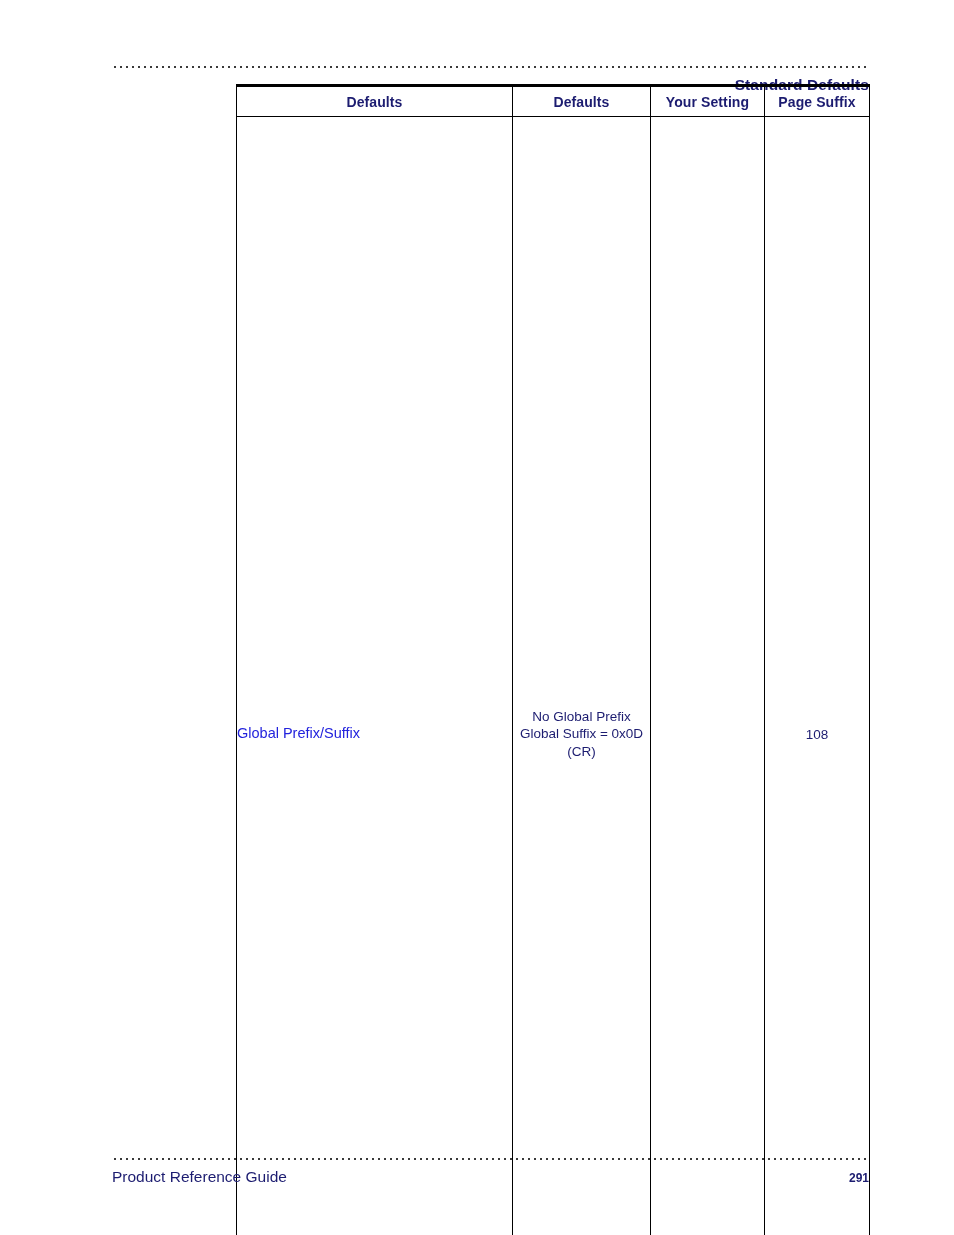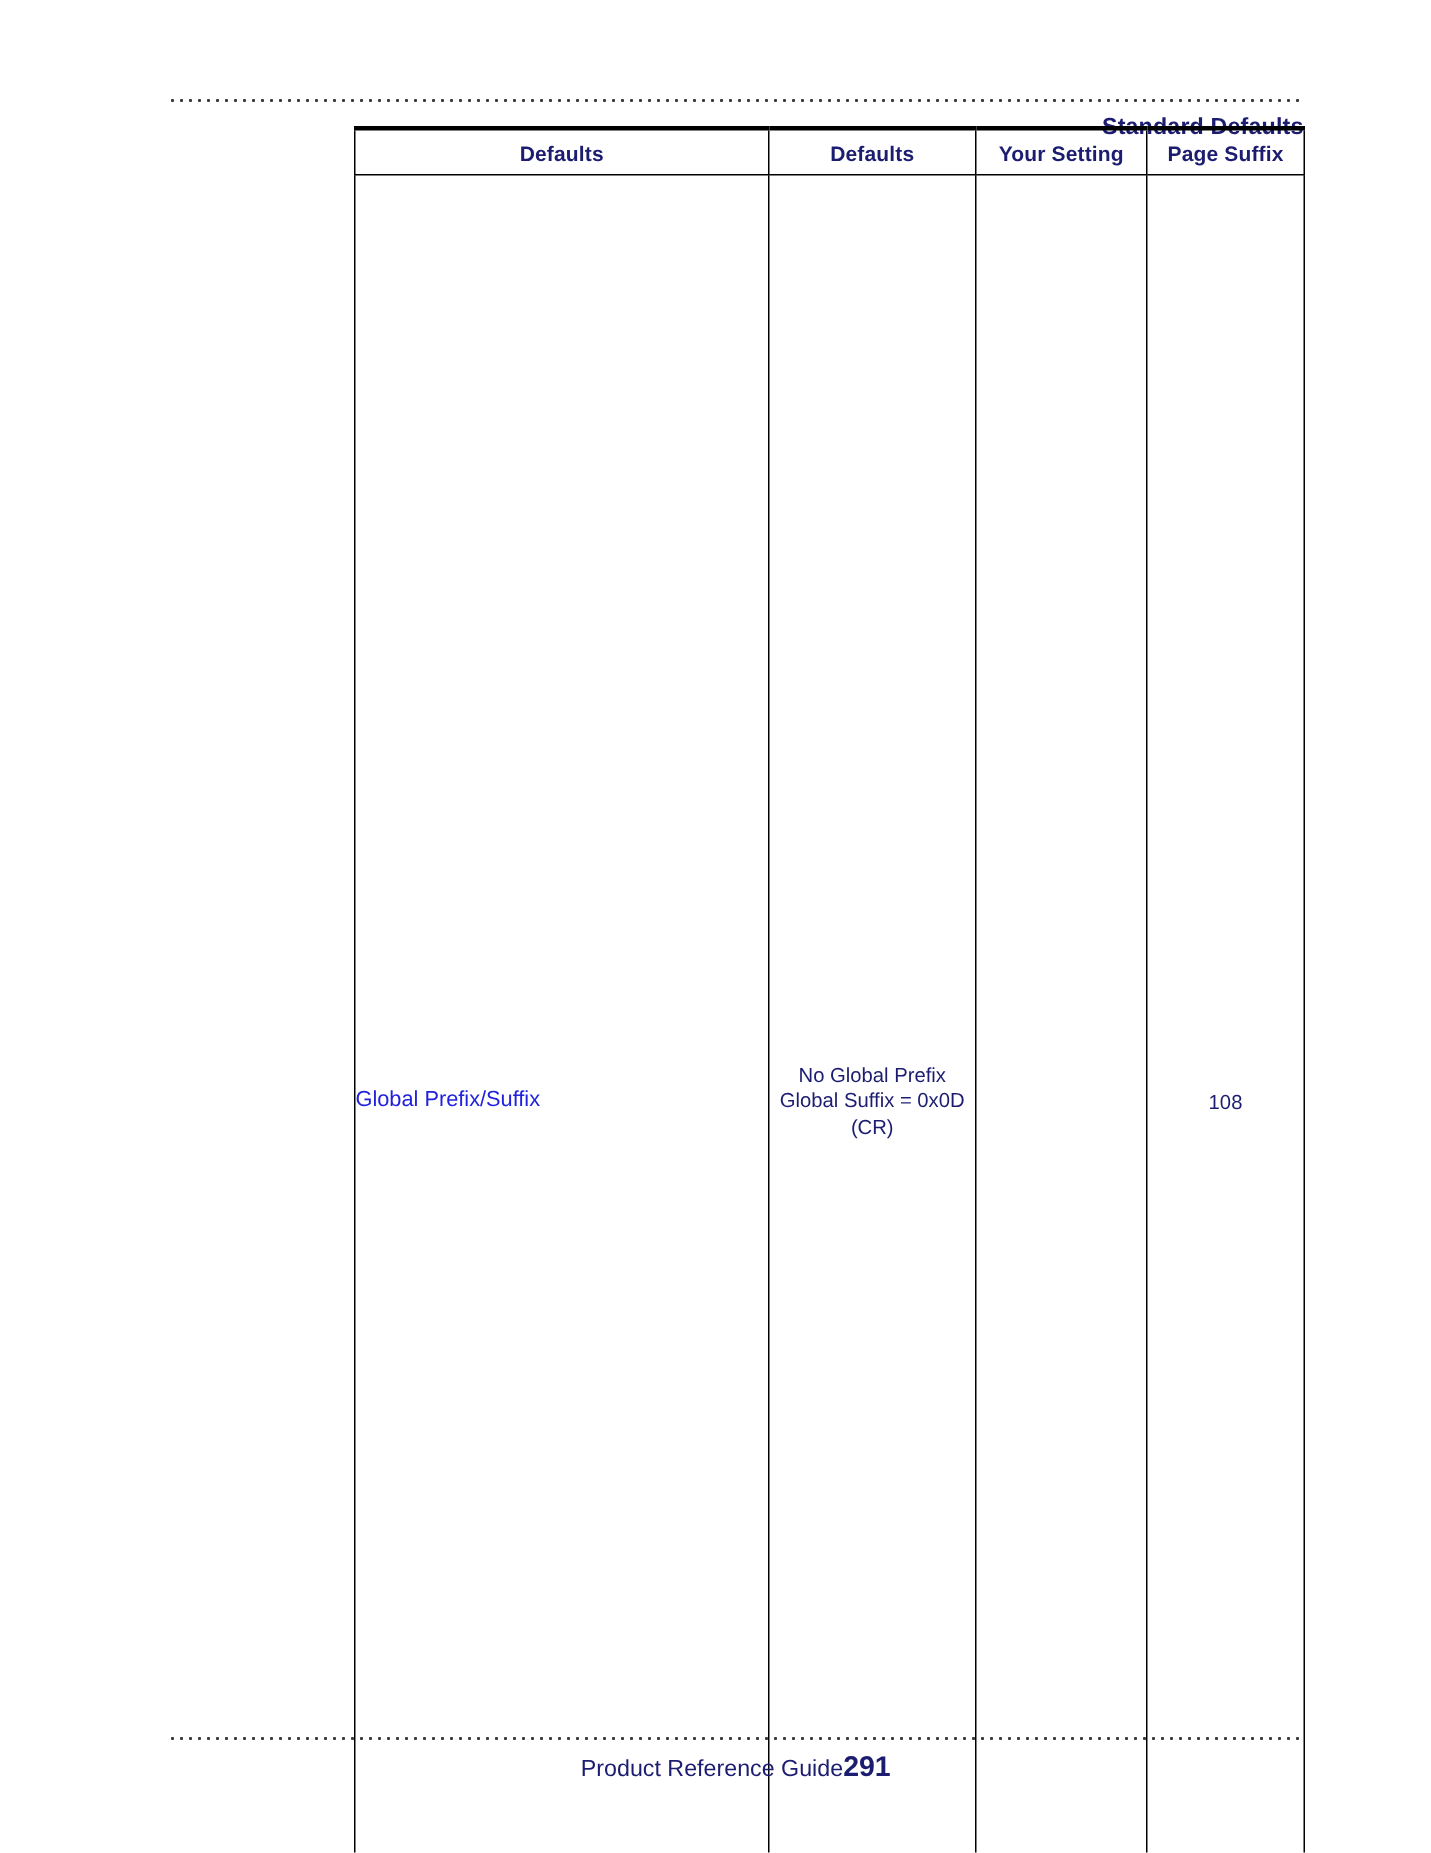--- a/index.html
+++ b/index.html
@@ -107,30 +107,30 @@
     color: #1c1c70;
   }
 
   
   .footer {
     position: absolute;
     left: 112px;
     top: 1168px;
     width: 757px;
     display: flex;
-    justify-content: center;
+    justify-content: space-between;
     align-items: baseline;
   }
   .footer .docname {
     font-size: 15.5px;
     color: #1c1c70;
     font-weight: 500;
   }
   .footer .pageno {
-    font-size: 19px;
+    font-size: 12px;
     color: #1c1c70;
     font-weight: bold;
   }
 </style>
 </head>
 <body>
 
 <div class="page">
 
   <div class="runhead">Standard Defaults</div>

